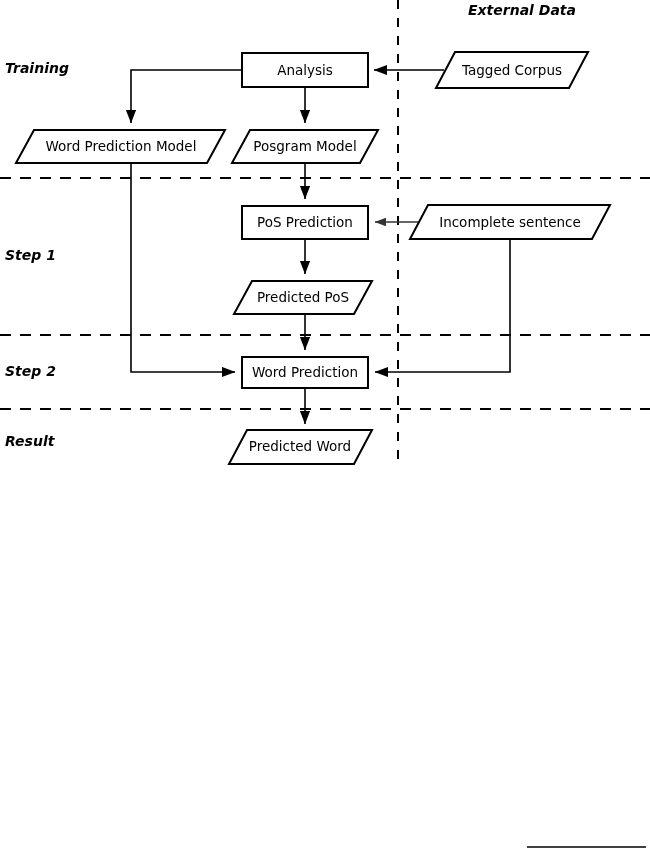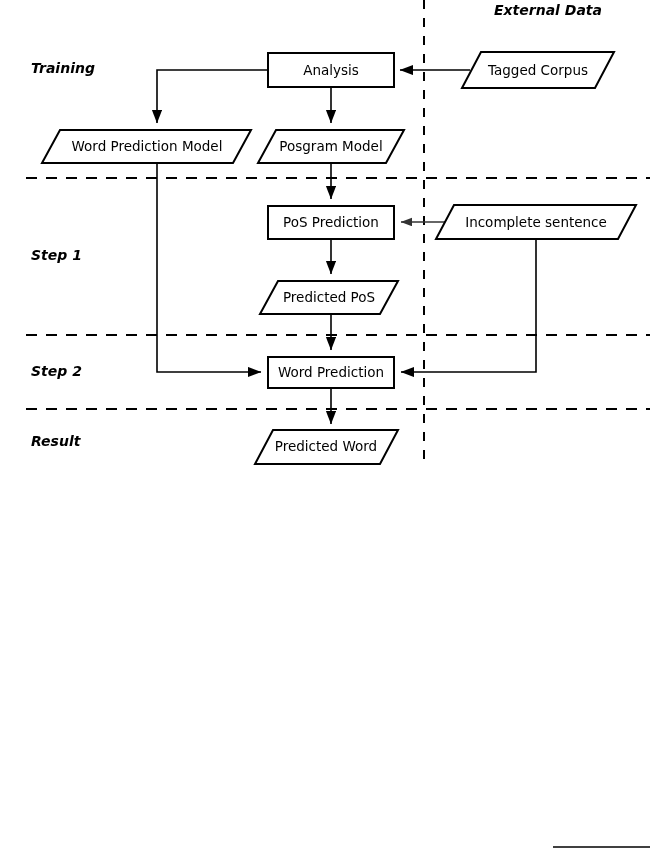--- a/index.html
+++ b/index.html
@@ -10,21 +10,20 @@
   body {
     width: 650px;
     height: 853px;
     font-family: "DejaVu Sans", "Liberation Sans", sans-serif;
     overflow: hidden;
   }
   #diagram-root {
     position: relative;
     width: 582px;
     height: 853px;
-    padding-left: 26px;
   }
   svg.flow {
     display: block;
     width: 650px;
     height: 853px;
   }
   .node-shape {
     fill: #ffffff;
     stroke: #000000;
     stroke-width: 2;

